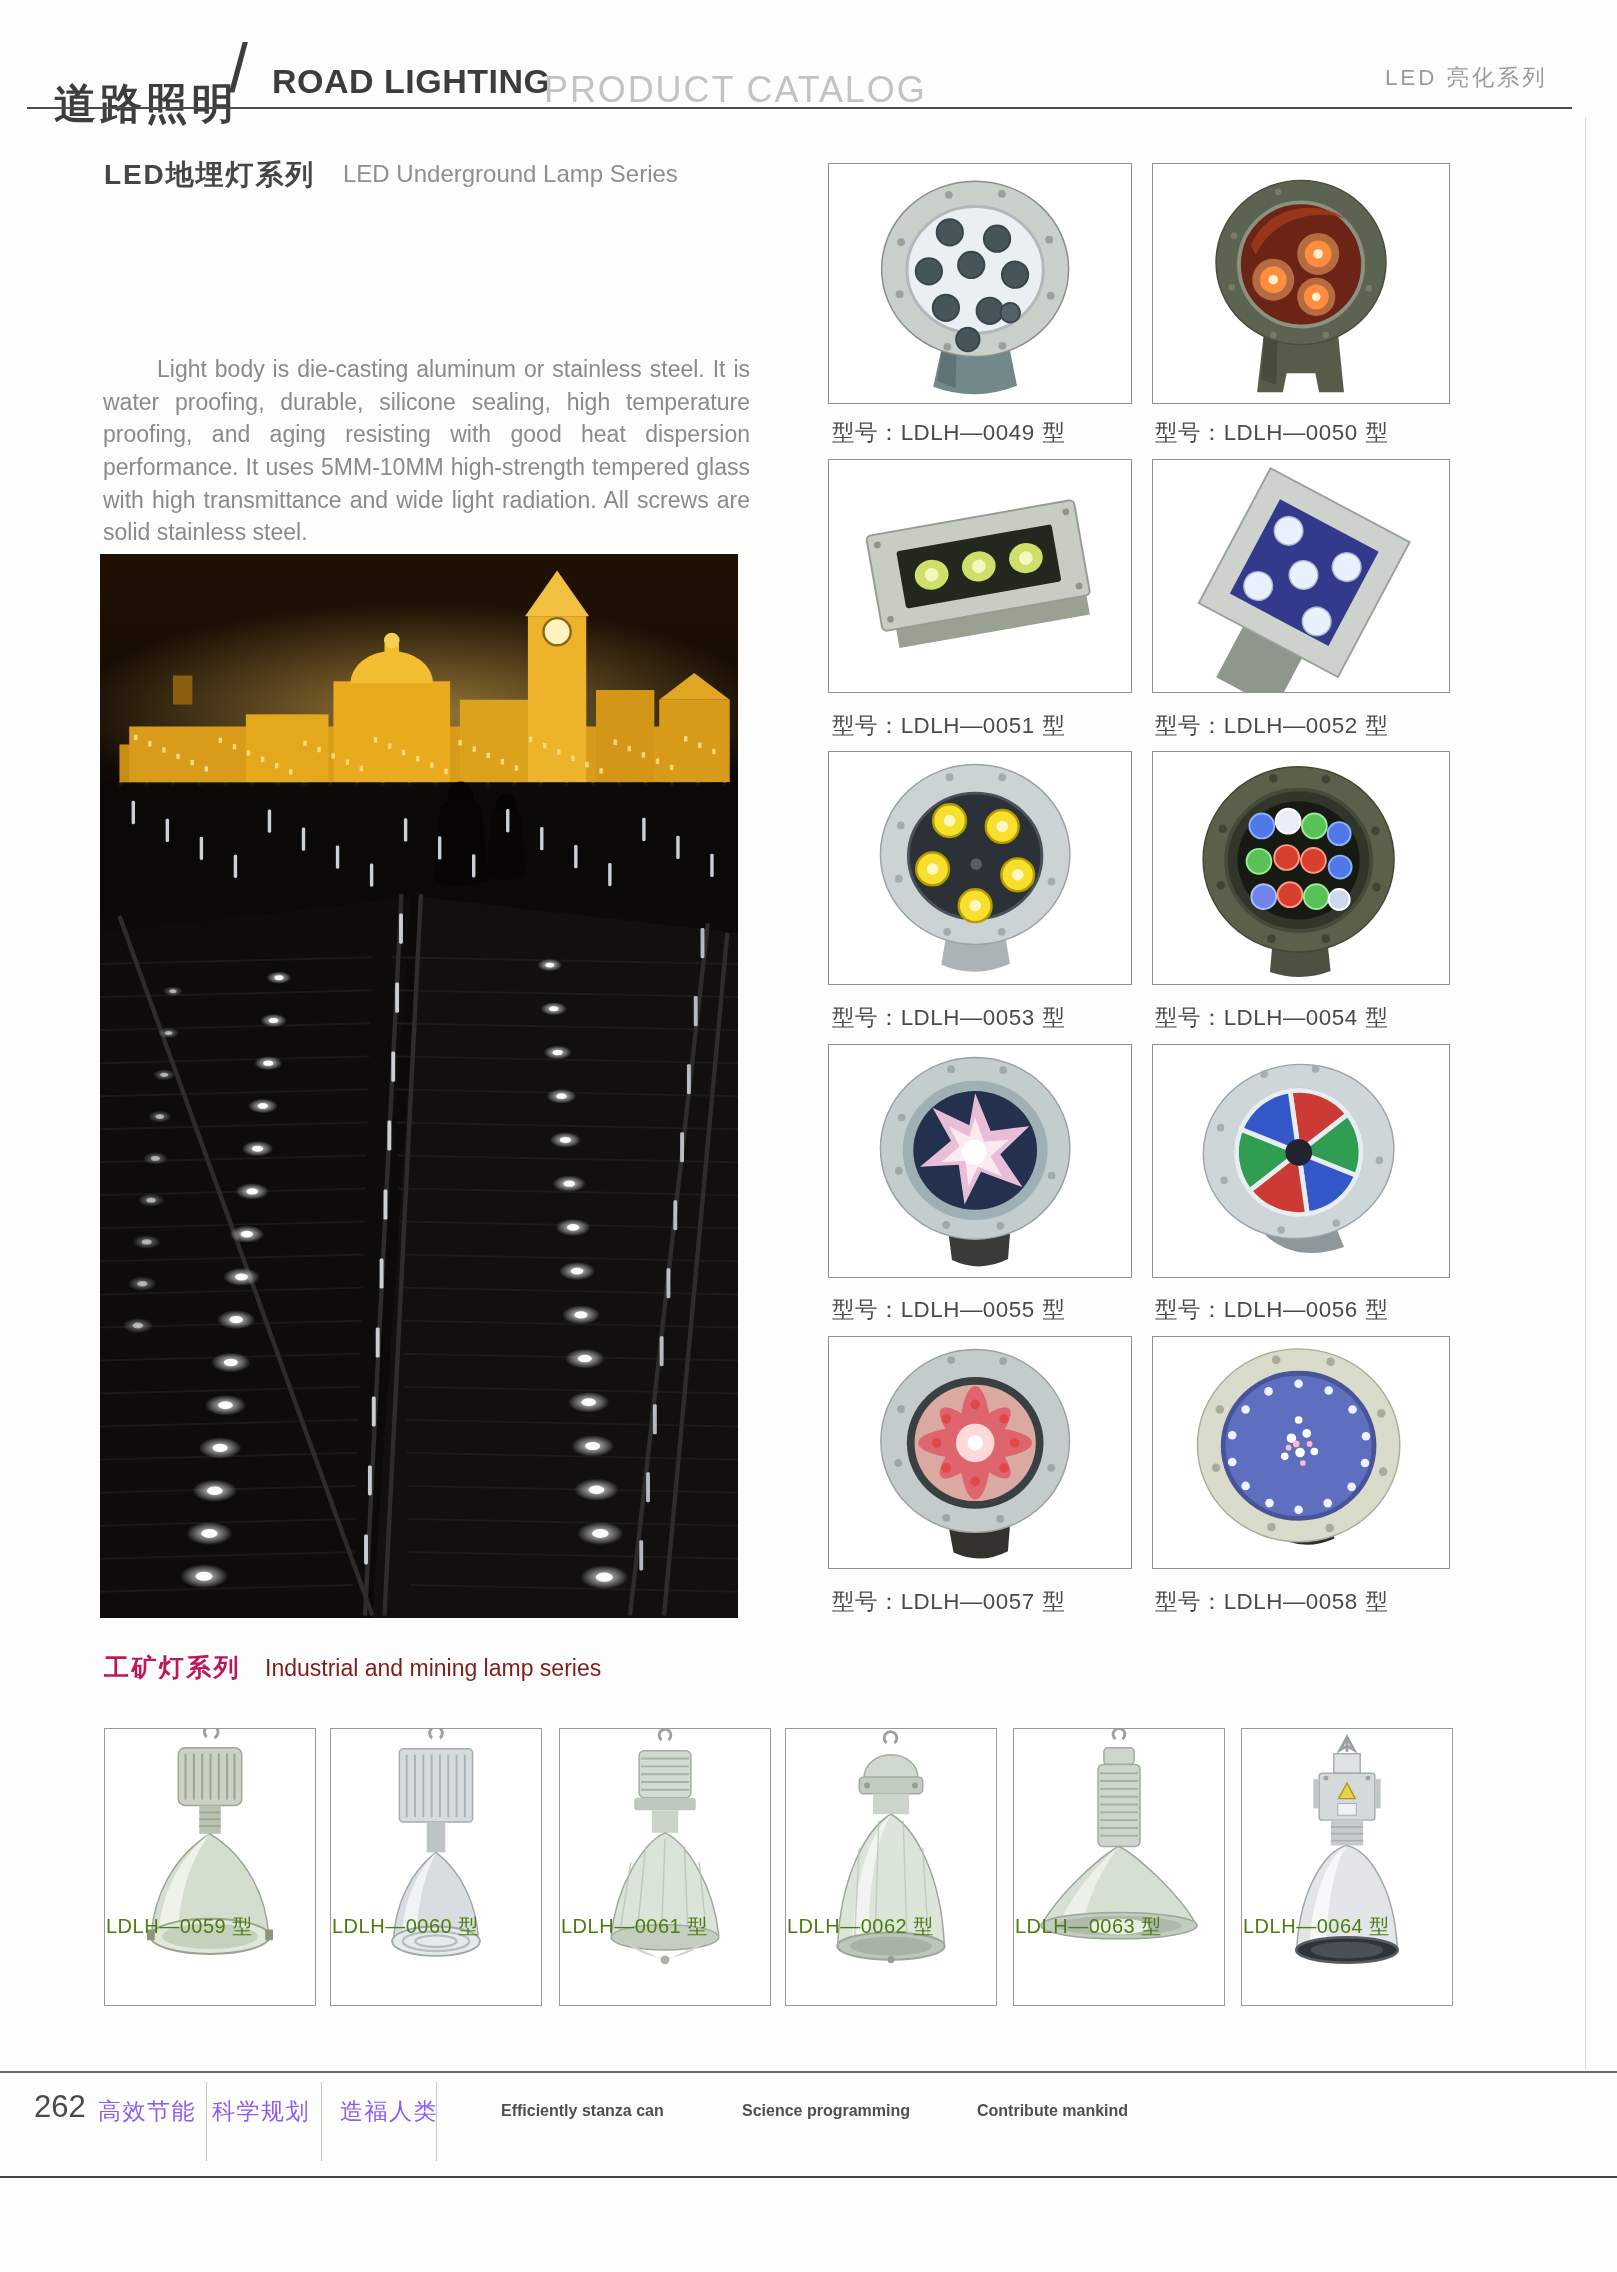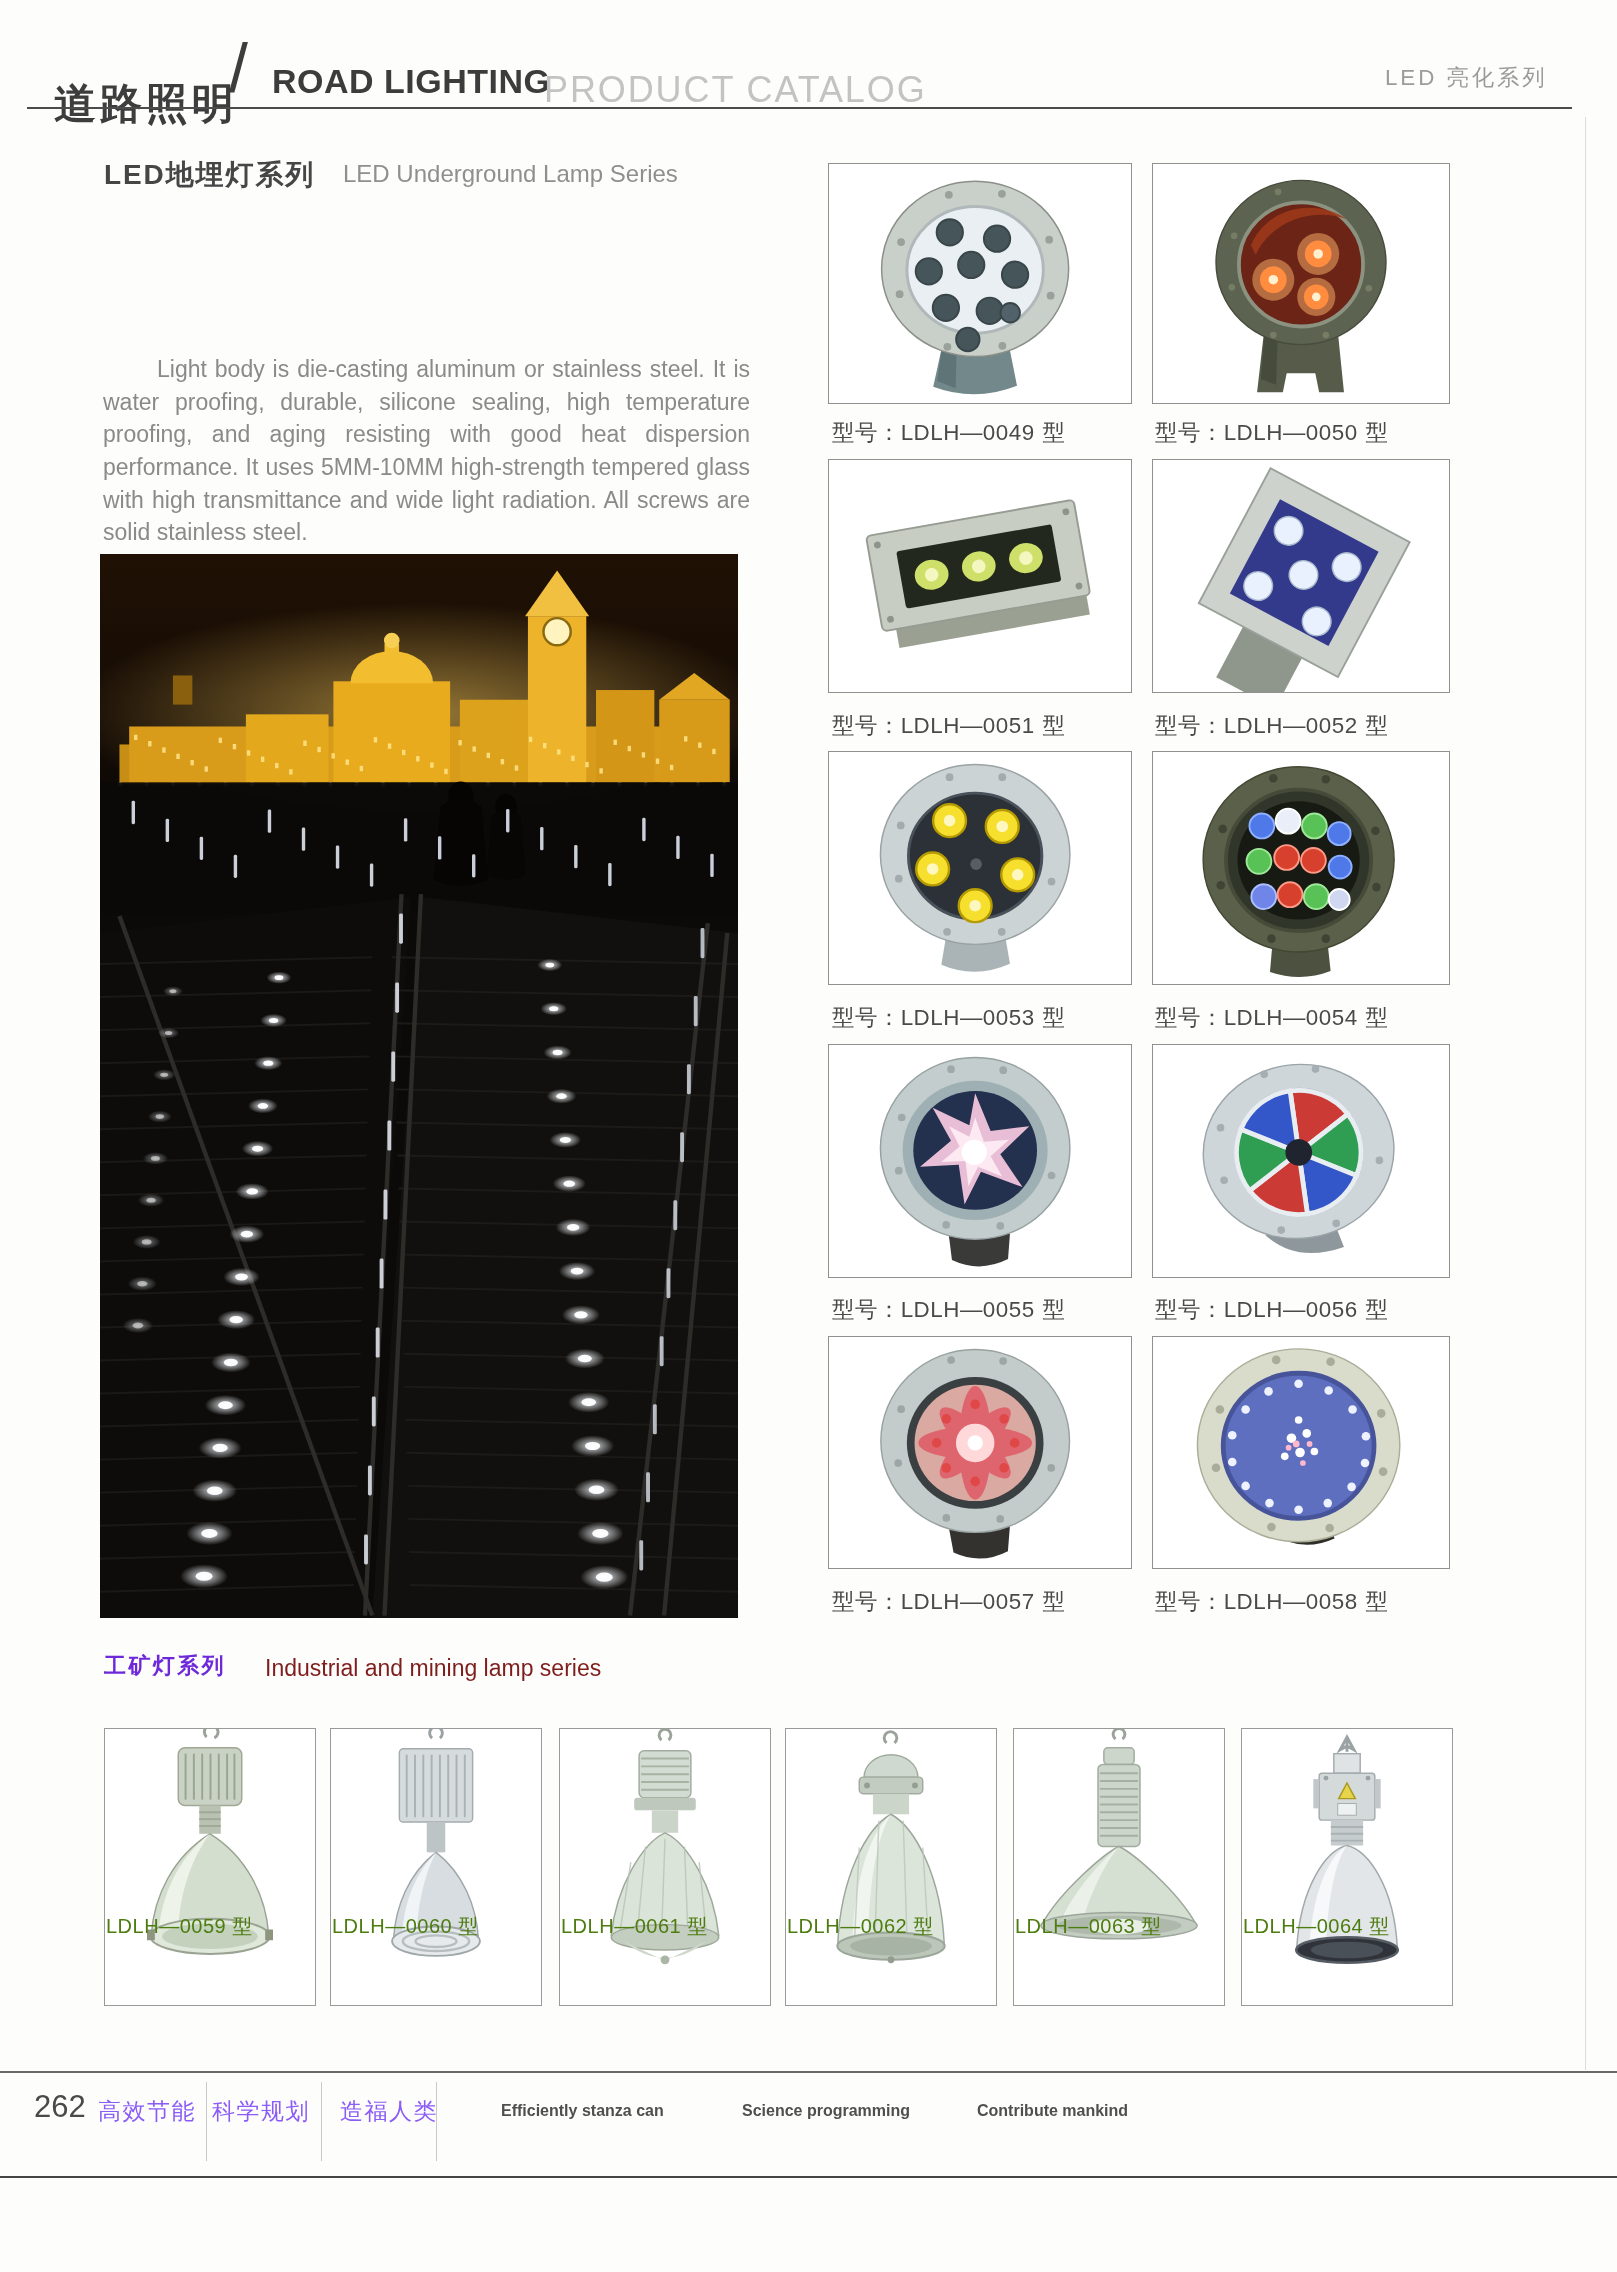--- a/index.html
+++ b/index.html
@@ -23,21 +23,21 @@
            text-align:justify;text-indent:54px;}
   
   .hero{left:100px;top:554px;width:638px;height:1064px;background:#070605;}
   .hero svg{display:block;width:100%;height:100%;}
   
   .pcell{border:1px solid #909090;background:#ffffff;}
   .pcell svg{display:block;width:100%;height:100%;}
   .plabel{font-size:22.4px;color:#4a4a4a;letter-spacing:0.5px;white-space:nowrap;}
   .plabel .sfx{margin-left:7.8px;}
   
-  .mine-title-zh{left:104px;top:1651px;font-size:22px;font-weight:bold;color:#6d28d9;letter-spacing:2.4px;}
+  .mine-title-zh{left:104px;top:1651px;font-size:25px;font-weight:bold;color:#be185d;letter-spacing:2.4px;}
   .mine-title-en{left:265px;top:1655px;font-size:23px;color:#7f1d1d;}
   .mcell{border:1px solid #9a9a9a;background:#ffffff;top:1728px;width:210px;height:276px;}
   .mcell svg{display:block;width:100%;height:100%;}
   .mlabel{top:1913px;font-size:20px;color:#4d7c0f;letter-spacing:0.5px;white-space:nowrap;}
   
   .rule-above{left:0;top:2071px;width:1617px;height:1.5px;background:#6a6a6a;}
   .rule-below{left:0;top:2176px;width:1617px;height:2.4px;background:#454545;}
   .page-no{left:34px;top:2089px;font-size:31px;color:#4a4a4a;}
   .slog-zh{top:2096px;font-size:23px;color:#8b5cf6;letter-spacing:1.5px;}
   .slog-en{top:2102px;font-size:16px;font-weight:bold;color:#4f4f4f;}

